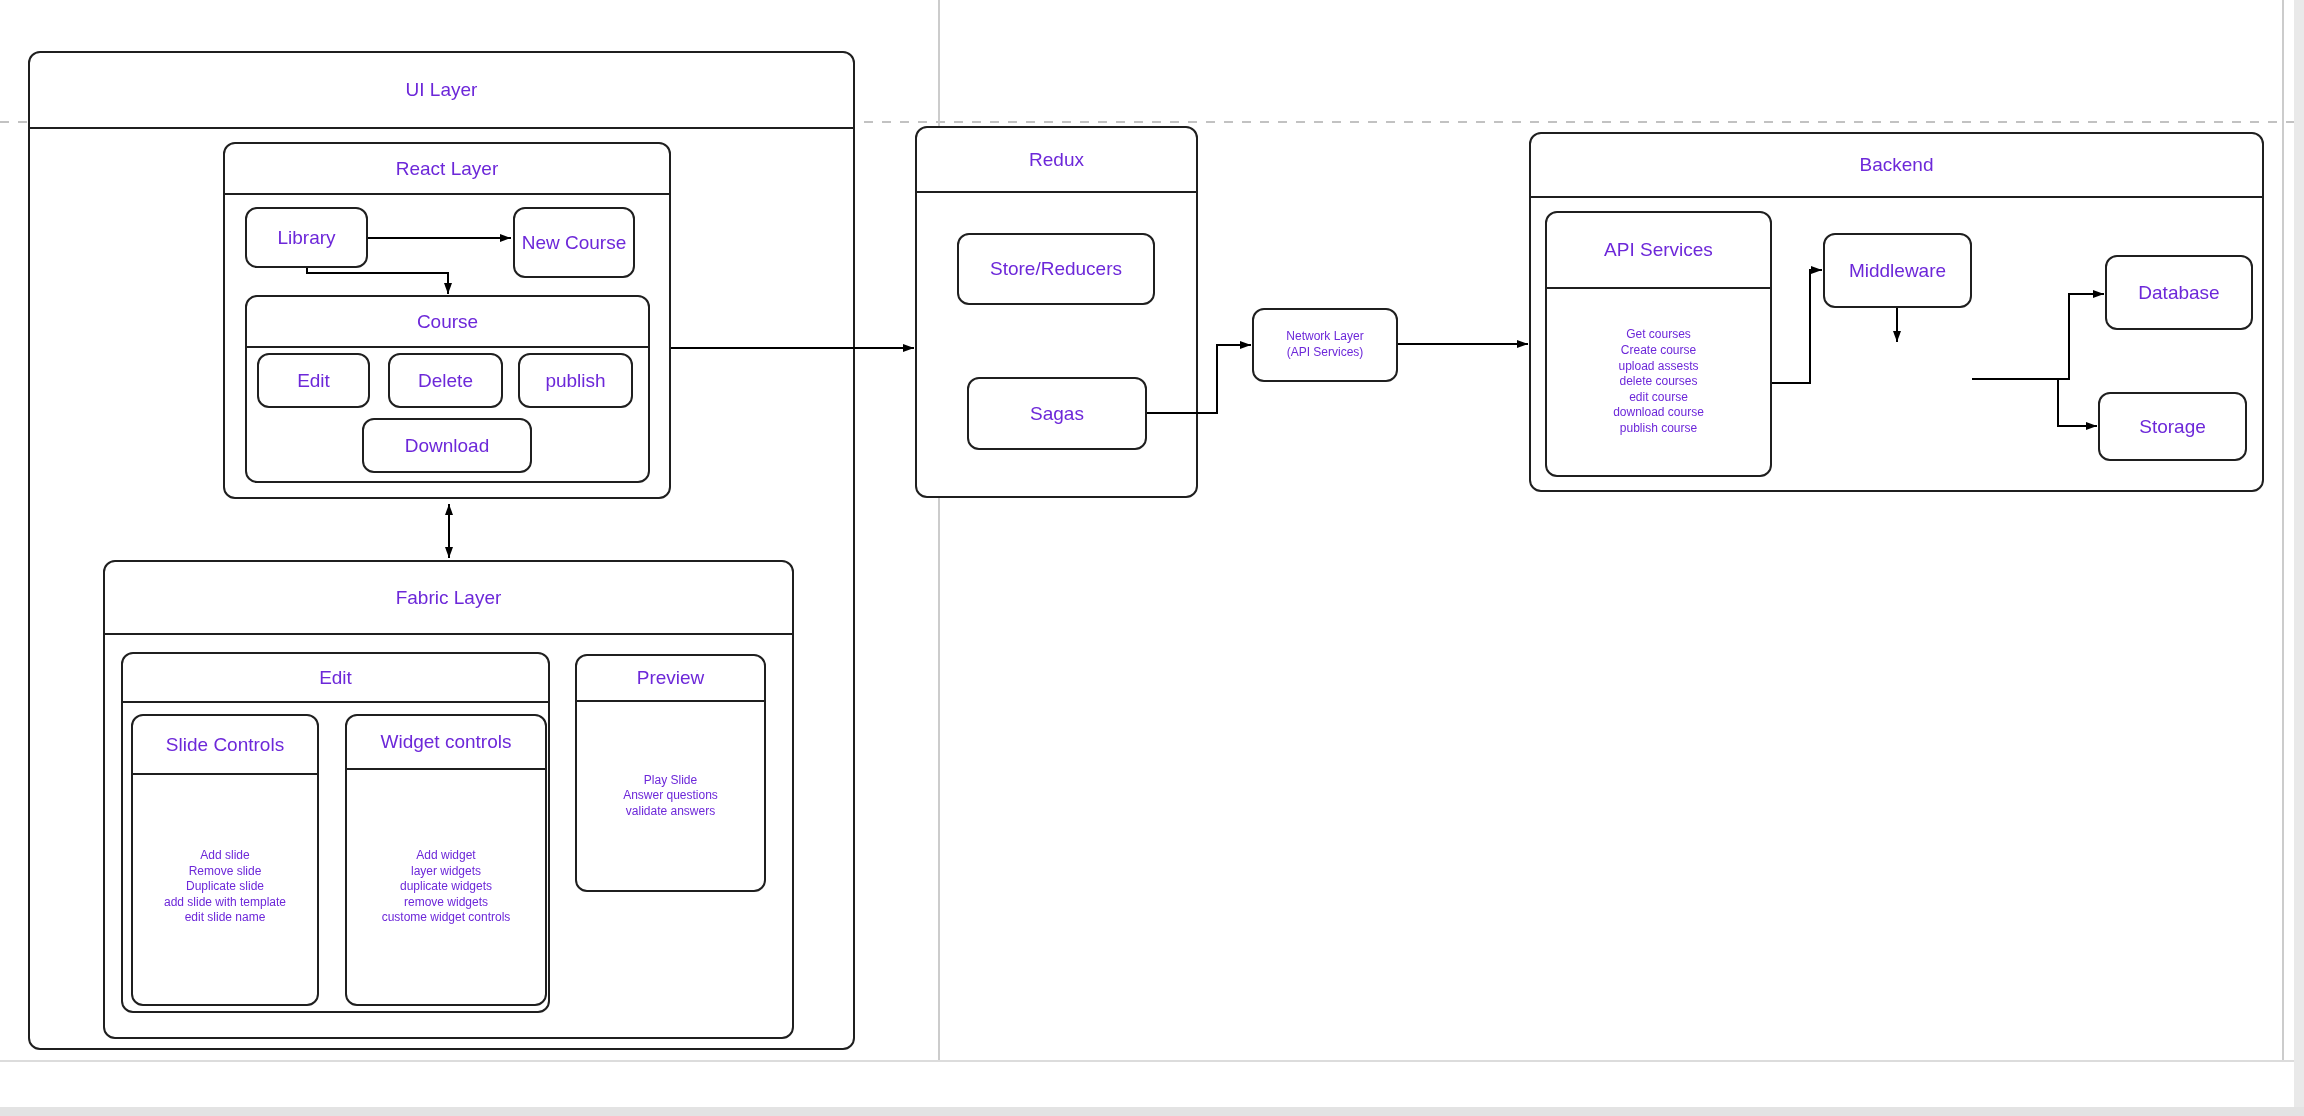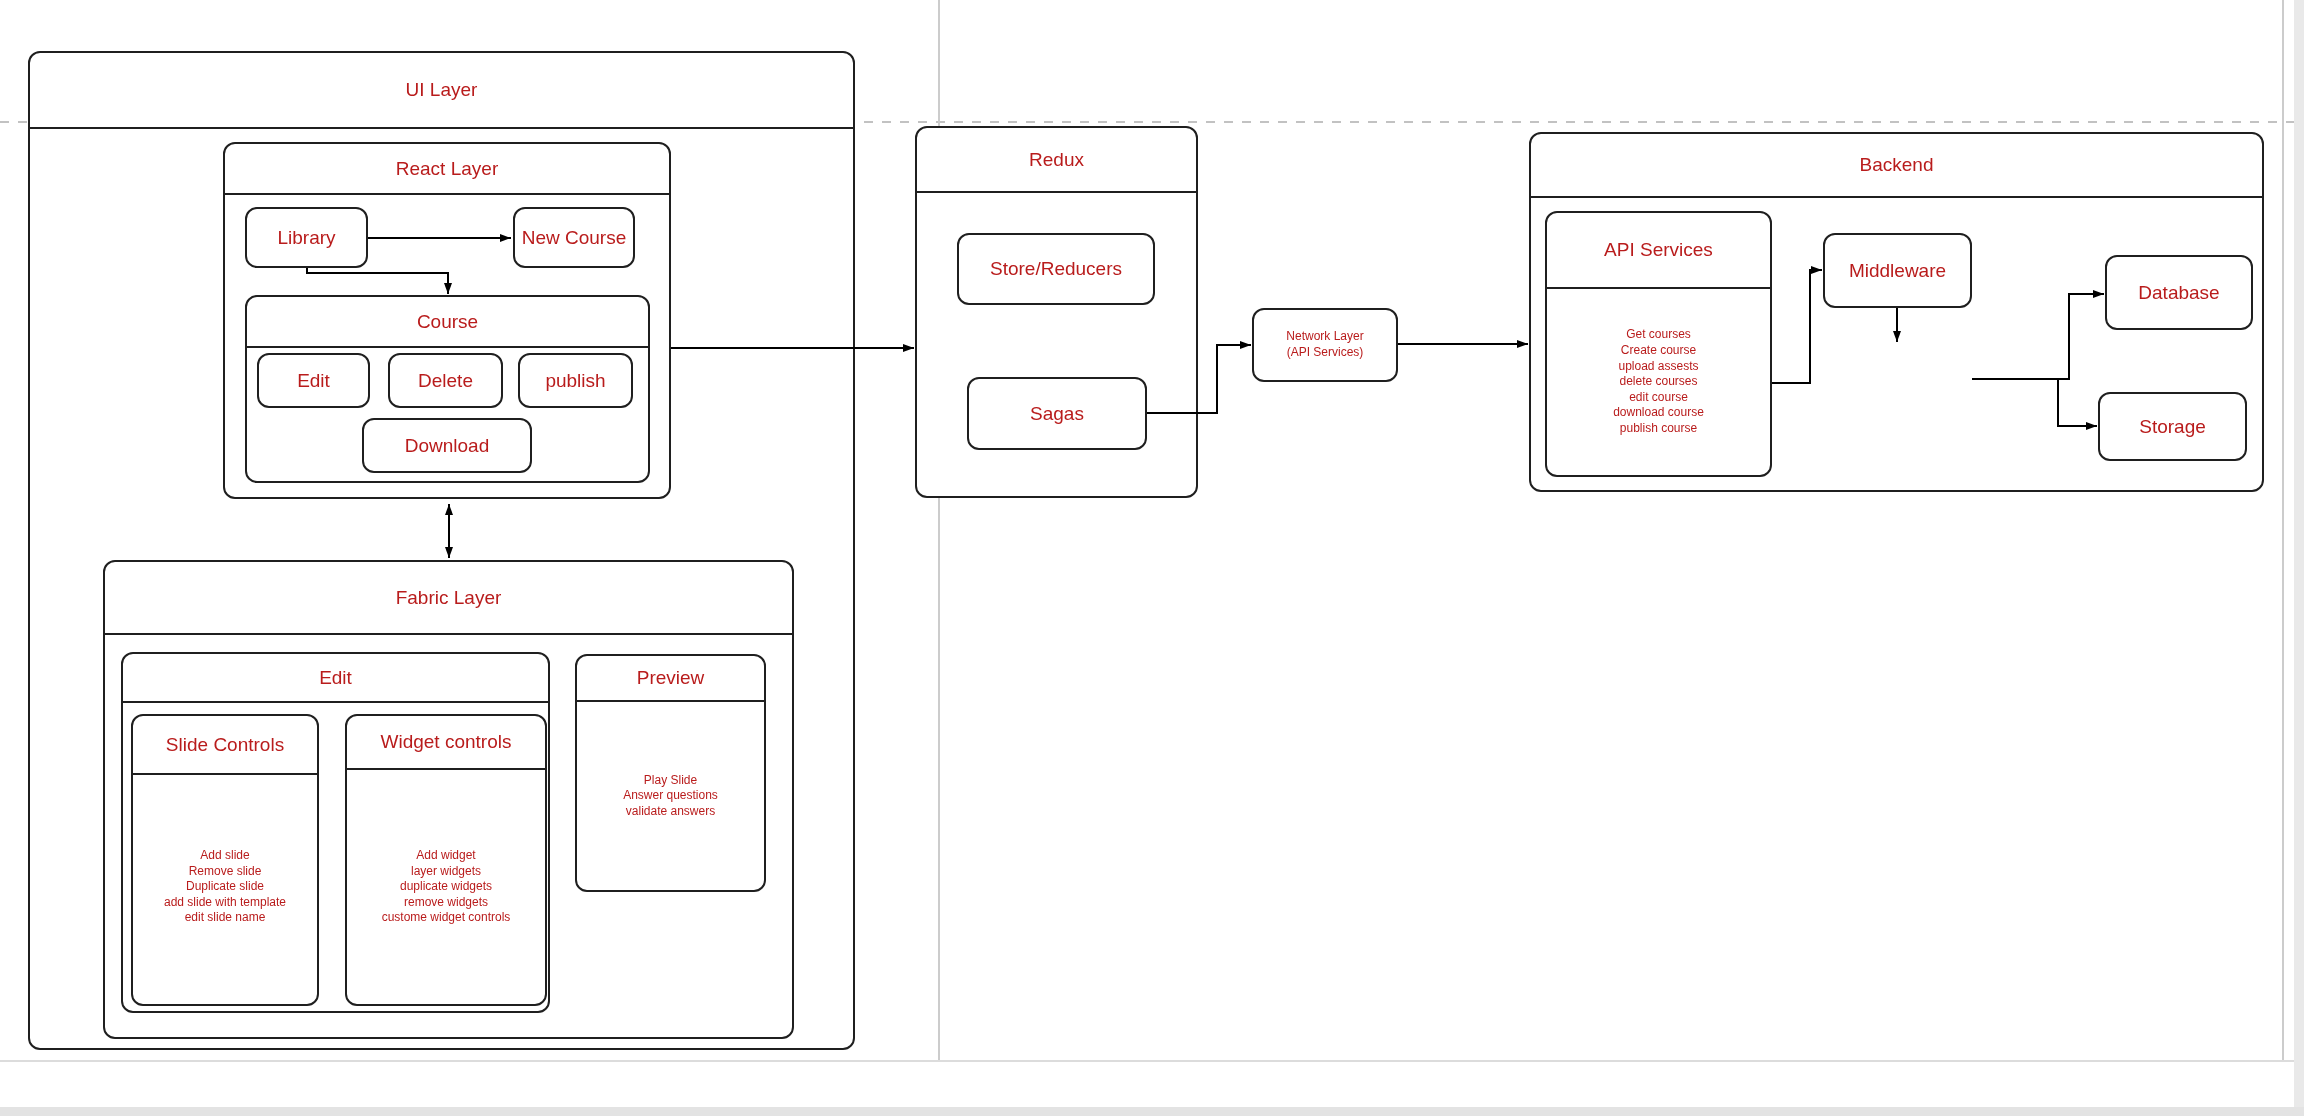--- a/index.html
+++ b/index.html
@@ -1,17 +1,17 @@
 <!DOCTYPE html>
 <html><head>
 <meta charset="utf-8">
 <style>
   html,body{margin:0;padding:0;background:#ffffff;}
   .canvas{position:relative;width:2304px;height:1116px;background:#ffffff;overflow:hidden;
-          font-family:"Liberation Sans",sans-serif;color:#b91c1c;}
+          font-family:"Liberation Sans",sans-serif;color:#6d28d9;}
   svg.layer{position:absolute;left:0;top:0;width:2304px;height:1116px;pointer-events:none;}
   .node{position:absolute;background:#ffffff;border:2px solid #1f1f1f;border-radius:12px;box-sizing:border-box;}
   .leaf{display:flex;align-items:center;justify-content:center;text-align:center;font-size:19px;}
   .lane-header{display:flex;align-items:center;justify-content:center;text-align:center;
                border-bottom:2px solid #1f1f1f;font-size:19px;box-sizing:border-box;}
   .lane-body{position:absolute;left:0;right:0;bottom:0;display:flex;align-items:center;justify-content:center;}
   .multiline{white-space:pre-line;text-align:center;font-size:12px;line-height:1.3;}
   .gutter-right{position:absolute;top:0;right:0;width:10px;height:1116px;background:#e9e9e9;}
   .gutter-bottom{position:absolute;left:0;bottom:0;width:2304px;height:9px;background:#e3e3e3;}
 </style>
@@ -30,21 +30,21 @@
   <div class="node" style="left:28px;top:51px;width:827px;height:999px;">
     <div class="lane-header" style="height:76px;">UI Layer</div>
   </div>
 
   <div class="node" style="left:223px;top:142px;width:448px;height:357px;">
     <div class="lane-header" style="height:51px;">React Layer</div>
   </div>
   <div class="node leaf" style="left:245px;top:207px;width:123px;height:61px;">
     <span>Library</span>
   </div>
-  <div class="node leaf" style="left:513px;top:207px;width:122px;height:61px;">
+  <div class="node leaf" style="left:513px;top:207px;width:122px;height:71px;">
     <span>New Course</span>
   </div>
 
   <div class="node" style="left:245px;top:295px;width:405px;height:188px;">
     <div class="lane-header" style="height:51px;">Course</div>
   </div>
   <div class="node leaf" style="left:257px;top:353px;width:113px;height:55px;">
     <span>Edit</span>
   </div>
   <div class="node leaf" style="left:388px;top:353px;width:115px;height:55px;">

